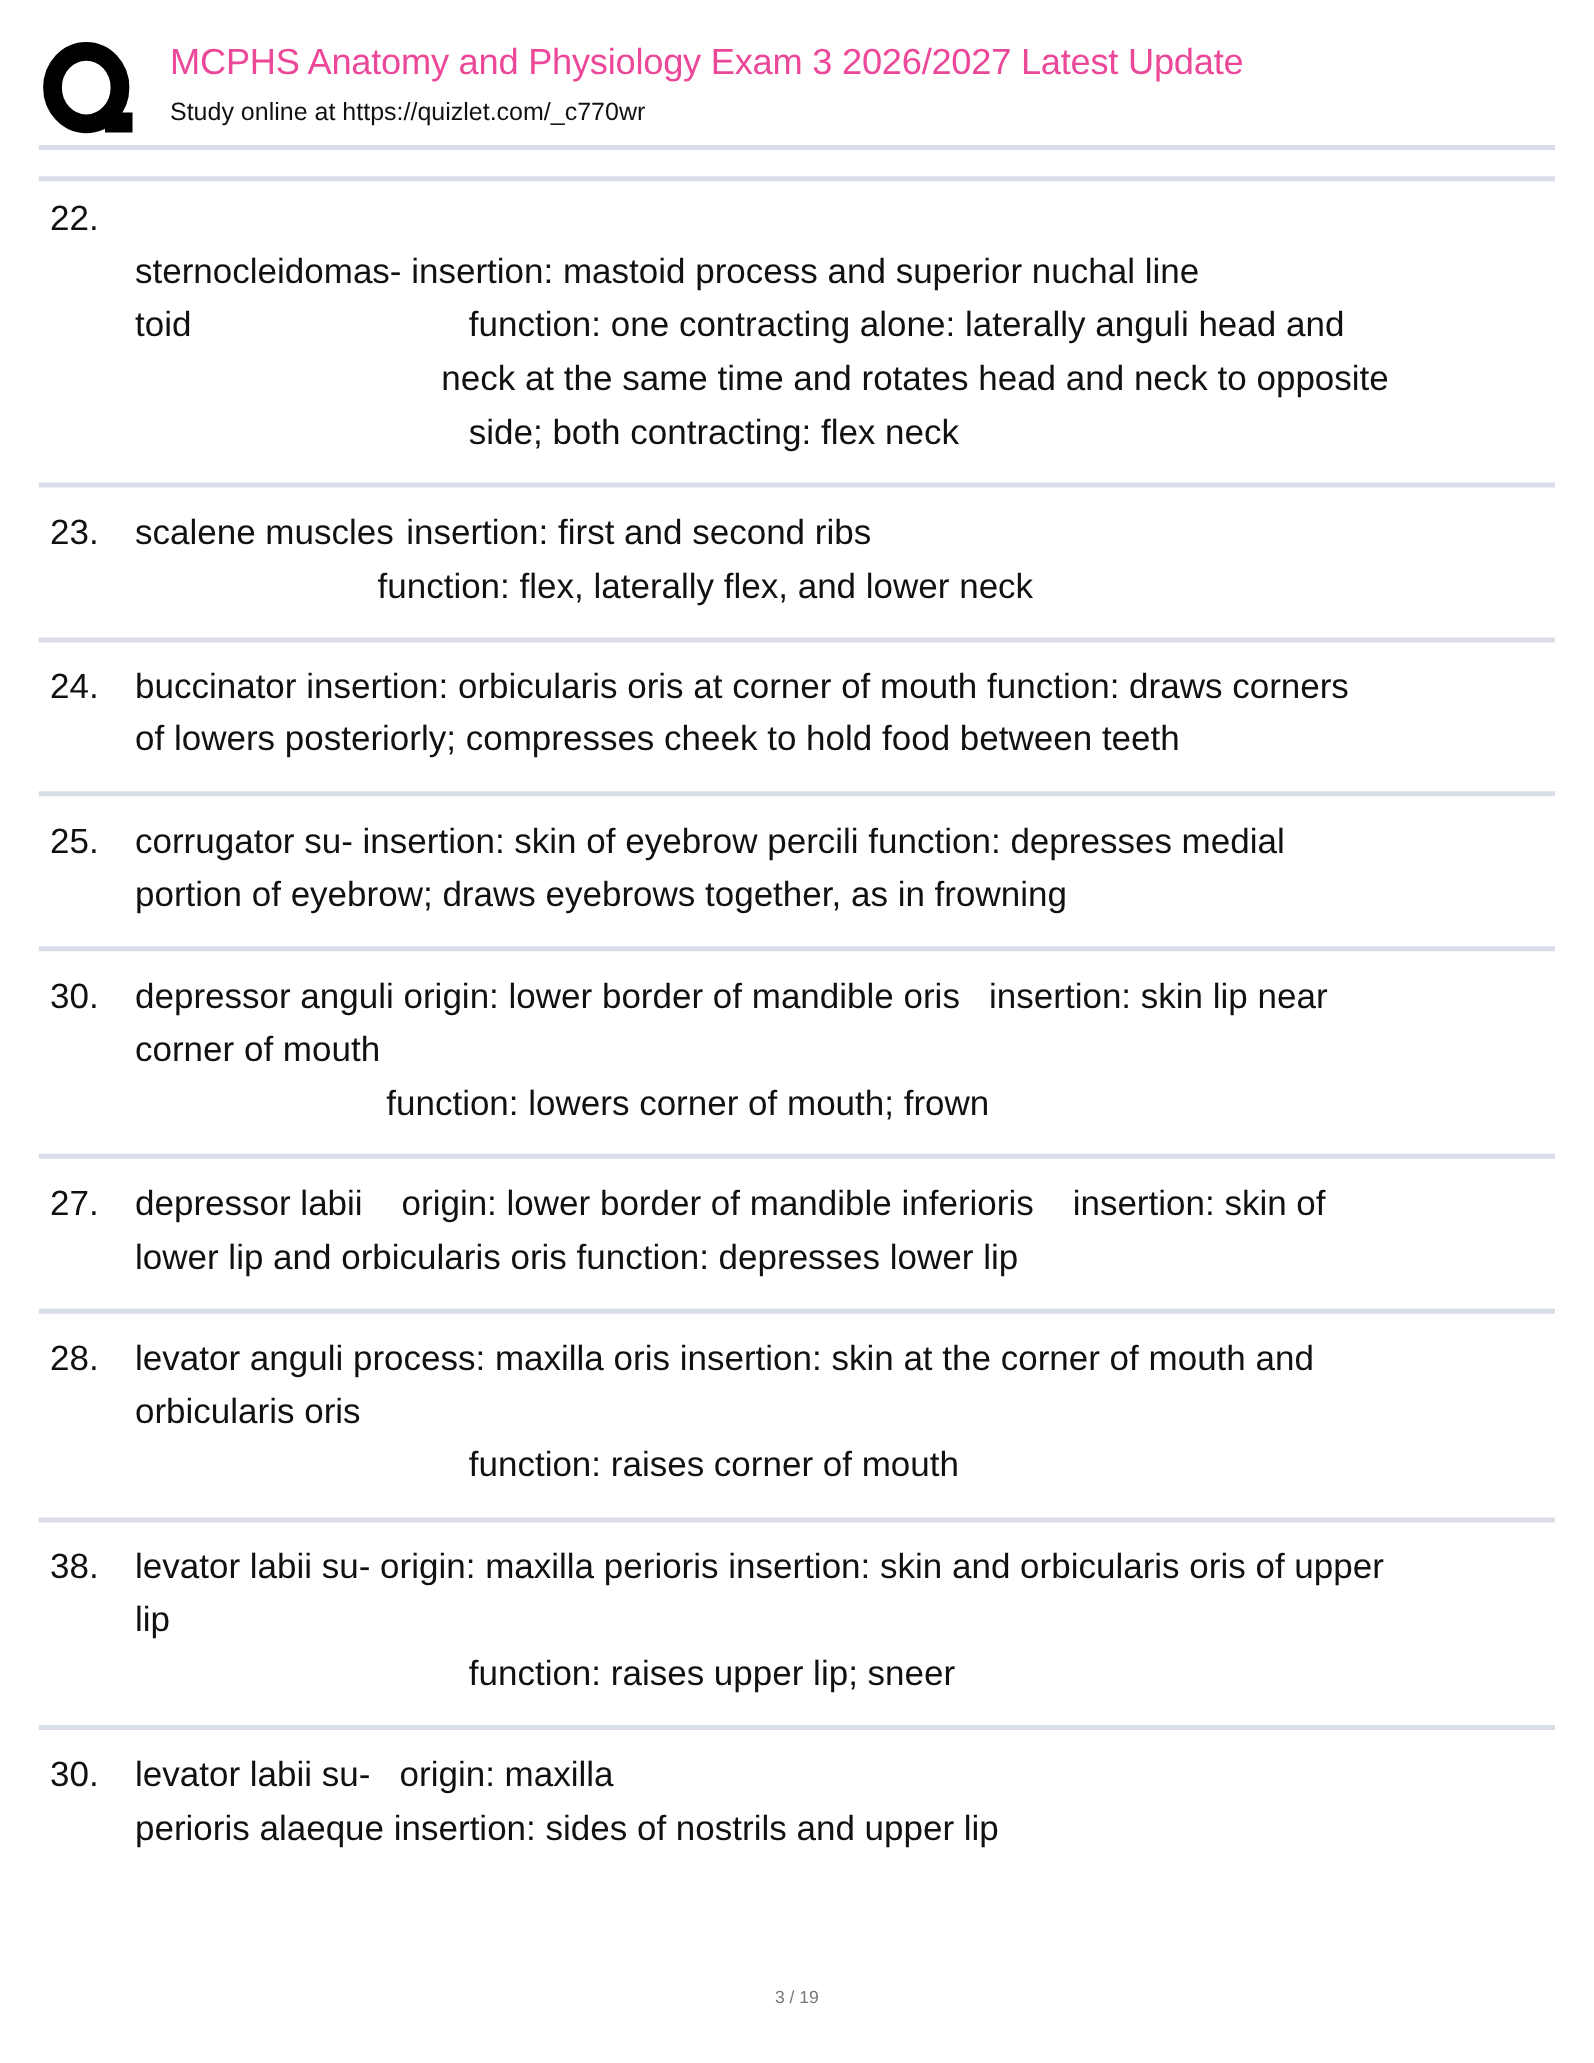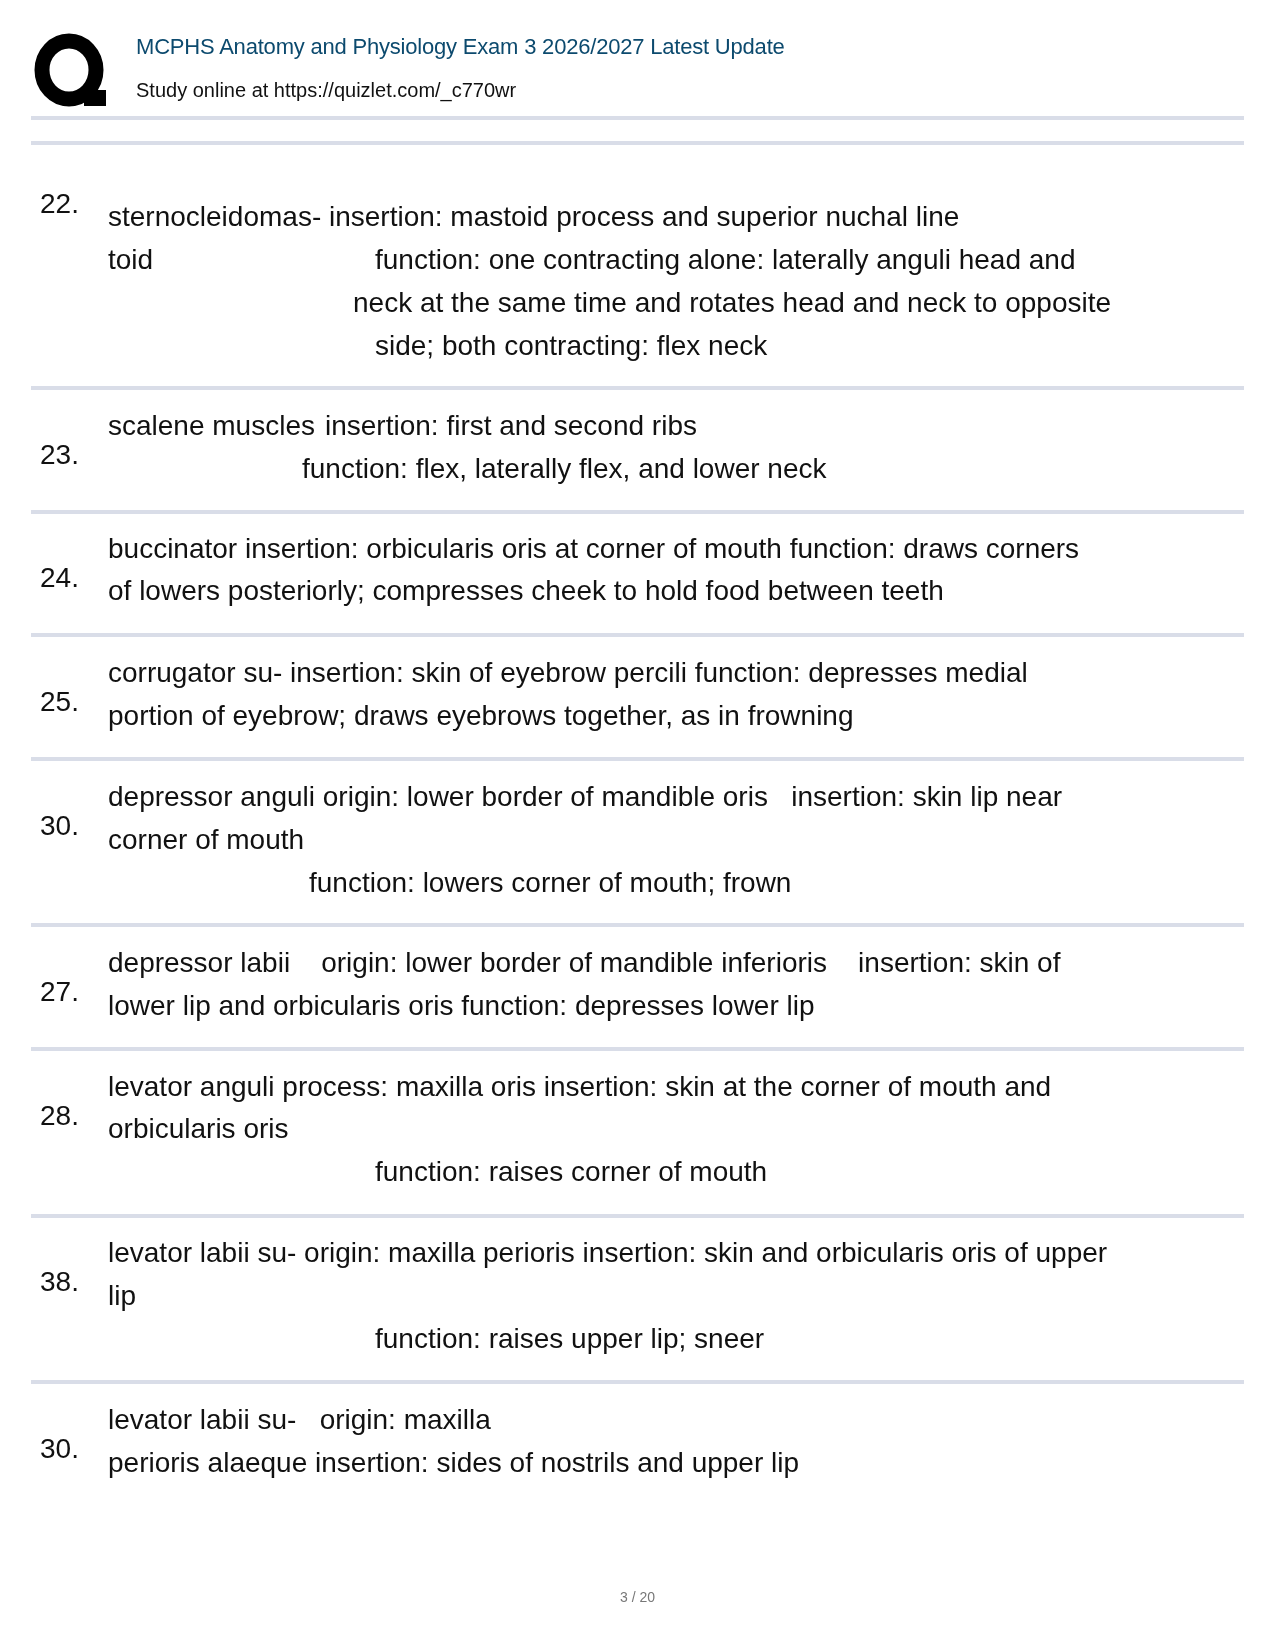--- a/index.html
+++ b/index.html
@@ -2,29 +2,29 @@
 <html><head>
 <meta charset="utf-8">
 <style>
   html, body { margin: 0; padding: 0; background: #ffffff; }
   body {
     width: 1275px; height: 1650px; position: relative; overflow: hidden;
     font-family: "Liberation Sans", "DejaVu Sans", sans-serif; color: #111111;
   }
   .logo { position: absolute; left: 32px; top: 32px; width: 80px; height: 80px; }
   .title {
-    position: absolute; left: 136px; top: 34px; font-size: 22px; letter-spacing: -0.2px;
-    color: #0c4a6e; white-space: nowrap;
+    position: absolute; left: 136px; top: 34px; font-size: 29px; letter-spacing: -0.2px;
+    color: #ec4899; white-space: nowrap;
   }
   .subtitle {
     position: absolute; left: 136px; top: 79px; font-size: 20px; color: #111; white-space: nowrap;
   }
   .rule { position: absolute; left: 31px; width: 1213px; height: 4px; background: #d9dde8; }
   .item { position: absolute; left: 0; width: 1275px; font-size: 28px; line-height: 45px; }
-  .num { position: absolute; left: 40px; margin-top: 29px; }
+  .num { position: absolute; left: 40px; }
   .line { position: absolute; white-space: nowrap; }
   .pagenum {
     position: absolute; left: 0; width: 1275px; top: 1589px; text-align: center;
     font-size: 14px; color: #777;
   }
 </style>
 </head>
 <body>
 
 <div>
@@ -101,13 +101,13 @@
   <span class="line" style="left:375px;top:86px">function: raises upper lip; sneer</span>
 </div>
 <div class="rule" style="top:1380px"></div>
 
 <div class="item" style="top:1397px">
   <span class="num" style="top:0">30.</span>
   <span class="line" style="left:108px;top:0;white-space:pre">levator labii su-   origin: maxilla</span>
   <span class="line" style="left:108px;top:43px">perioris alaeque insertion: sides of nostrils and upper lip</span>
 </div>
 
-<div class="pagenum">3 / 20</div>
+<div class="pagenum">3 / 19</div>
 
 </body></html>

